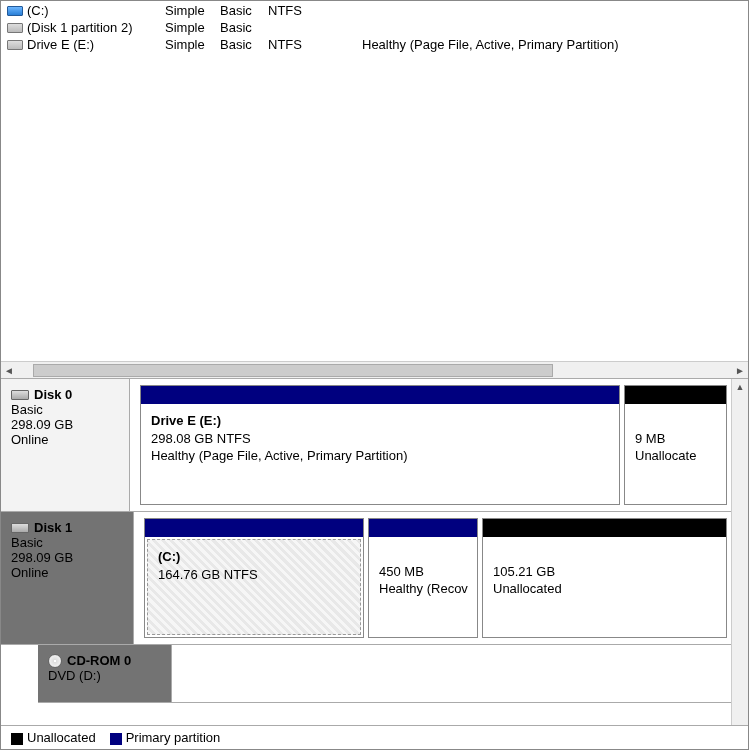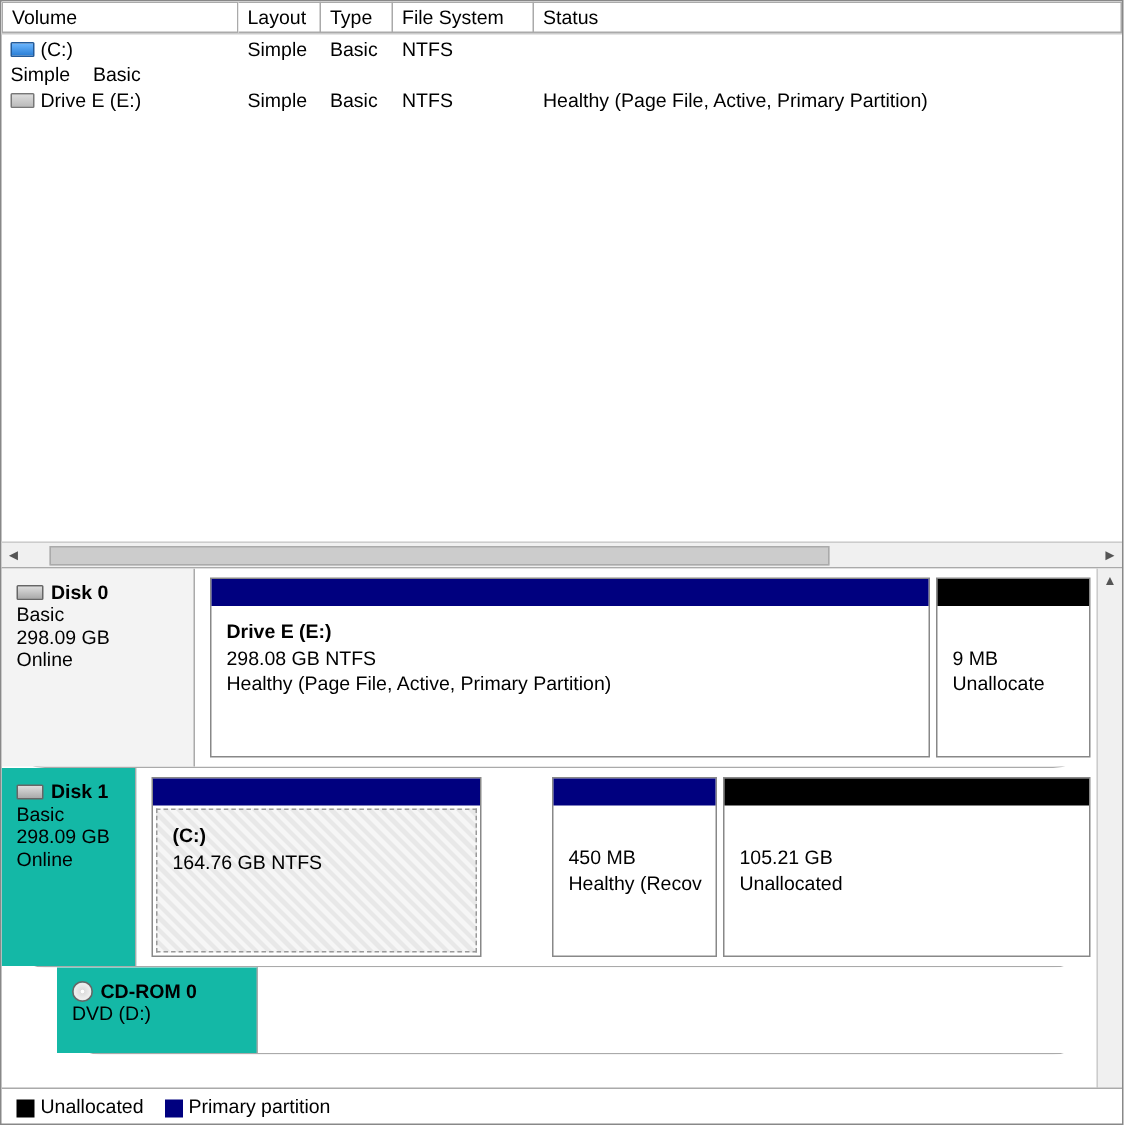--- a/index.html
+++ b/index.html
@@ -18,60 +18,57 @@
 .col-status, .cell-status { flex: 1; }
 .icon-drive { width: 16px; height: 10px; background: linear-gradient(#6cb6ff,#2a7fd6); border: 1px solid #225a9a; border-radius: 1px; display: inline-block; }
 .icon-part { width: 16px; height: 10px; background: linear-gradient(#ddd,#bbb); border: 1px solid #777; border-radius: 1px; display: inline-block; }
 .hscroll { height: 17px; background: #f0f0f0; border-top: 1px solid #ccc; display: flex; align-items: center; }
 .hscroll .thumb { height: 13px; background: #ccc; border: 1px solid #aaa; width: 520px; margin-left: 16px; }
 .hscroll .arrow { width: 16px; text-align: center; color: #555; font-size: 10px; }
 .bottom-pane { flex: 1; display: flex; }
 .graphical { flex: 1; overflow: hidden; }
 .vscroll { width: 17px; background: #f0f0f0; border-left: 1px solid #ccc; display: flex; flex-direction: column; align-items: center; }
 .vscroll .arrow { height: 16px; font-size: 9px; color: #555; line-height: 16px; }
-.disk-row { display: flex; border-bottom: 1px solid #aaa; height: 133px; border-radius: 29px; }
+.disk-row { display: flex; border-bottom: 1px solid #aaa; height: 133px; }
 .disk-row.short { height: 58px; margin-left: 37px; }
-.disk-label { width: 134px; padding: 8px 10px; border-right: 1px solid #aaa; background: #14b8a6; }
+.disk-label { width: 134px; padding: 8px 10px; border-right: 1px solid #aaa; background: #737373; }
 .disk-label.gray { background: #f3f3f3; }
 .disk-label .name { font-weight: bold; display: flex; align-items: center; gap: 5px; }
 .icon-disk { width: 18px; height: 10px; background: linear-gradient(#ddd,#aaa); border: 1px solid #666; border-radius: 1px; display: inline-block; }
 .icon-cd { width: 14px; height: 14px; border: 1px solid #666; border-radius: 50%; background: radial-gradient(circle,#fff 15%, #ddd 16%, #eee 60%, #ccc); display: inline-block; position: relative; }
 .disk-parts { flex: 1; display: flex; gap: 4px; padding: 6px 4px 6px 10px; background: #fff; }
 .part { border: 1px solid #888; display: flex; flex-direction: column; }
 .part .bar { height: 18px; }
 .bar-primary { background: #00007f; }
 .bar-unalloc { background: #000; }
 .part .body { flex: 1; padding: 8px 10px; font-size: 13px; line-height: 1.35; overflow: hidden; white-space: nowrap; }
 .part .body b { font-weight: bold; }
 .part.hatched .body { background-image: repeating-linear-gradient(45deg,#f6f6f6 0,#f6f6f6 3px,#e8e8e8 3px,#e8e8e8 6px); border: 1px dashed #999; margin: 2px; }
 .legend { border-top: 1px solid #aaa; padding: 4px 10px; display: flex; gap: 14px; align-items: center; font-size: 13px; }
 .legend .sw { width: 12px; height: 12px; display: inline-block; margin-right: 4px; vertical-align: middle; }
 </style>
 </head>
 <body>
 
 <div class="top-pane">
-  <div class="list-header">
-    <div class="col col-volume">Volume</div>
-    <div class="col col-layout">Layout</div>
-    <div class="col col-type">Type</div>
-    <div class="col col-fs">File System</div>
-    <div class="col col-status">Status</div>
-  </div>
   <div class="list-body" id="list-body">
       <div class="list-row">
         <div class="cell cell-volume">
           <span class="icon-drive"></span>
           <span>(C:)</span>
         </div>
         <div class="cell cell-layout">Simple</div>
         <div class="cell cell-type">Basic</div>
         <div class="cell cell-fs">NTFS</div>
       </div>
       <div class="list-row">
+        <div class="cell cell-volume">
+          <span class="icon-part"></span>
+          <span>(Disk 1 partition 2)</span>
+        </div>
         <div class="cell cell-layout">Simple</div>
         <div class="cell cell-type">Basic</div>
         <div class="cell cell-fs"></div>
       </div>
       <div class="list-row">
         <div class="cell cell-volume">
           <span class="icon-part"></span>
           <span>Drive E (E:)</span>
         </div>
         <div class="cell cell-layout">Simple</div>
@@ -118,21 +115,21 @@
           </div>
           <div>Basic</div>
           <div>298.09 GB</div>
           <div>Online</div>
         </div>
         <div class="disk-parts">
           <div class="part hatched" style="width: 220px;">
             <div class="bar bar-primary"></div>
             <div class="body"><b>(C:)</b><br><span>164.76 GB NTFS</span><br></div>
           </div>
-          <div class="part" style="width: 110px; margin-left: 43px;">
+          <div class="part" style="width: 110px;">
             <div class="bar bar-primary"></div>
             <div class="body"><br><span>450 MB</span><br><span>Healthy (Recov</span></div>
           </div>
           <div class="part" style="width: 245px;">
             <div class="bar bar-unalloc"></div>
             <div class="body"><br><span>105.21 GB</span><br><span>Unallocated</span></div>
           </div>
         </div>
       </div>
       <div class="disk-row short">

